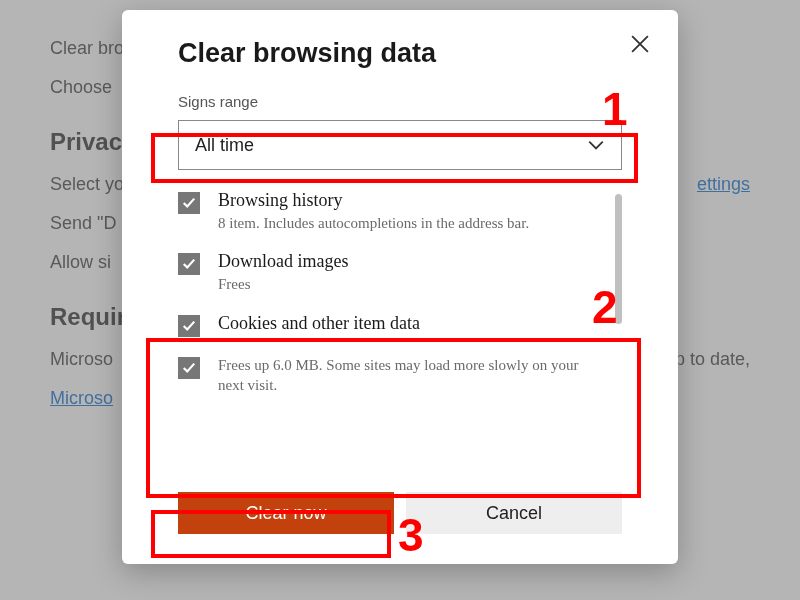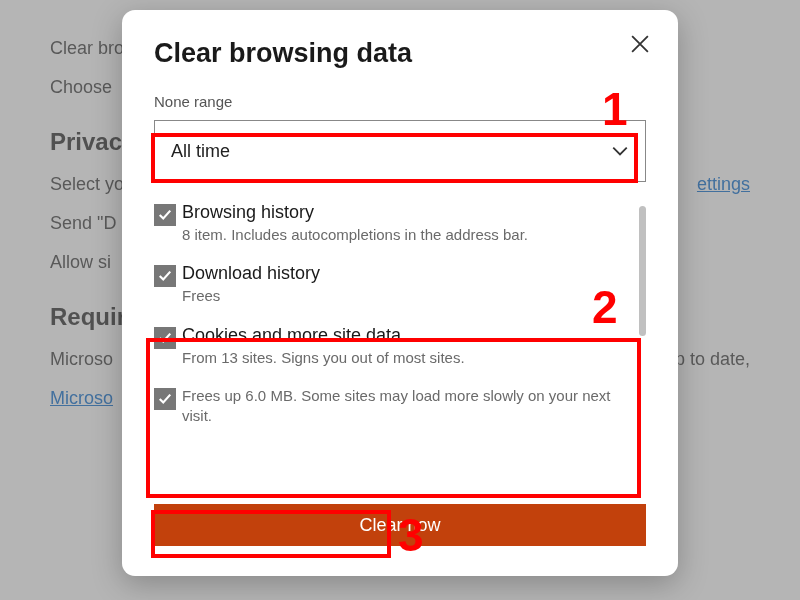--- a/index.html
+++ b/index.html
@@ -27,23 +27,23 @@
     top: 0; left: 0; right: 0; bottom: 0;
     background: rgba(120,120,120,0.55);
     display: flex;
     align-items: flex-start;
     justify-content: center;
   }
   .dialog {
     background: #fff;
     width: 556px;
     margin-top: 10px;
-    border-radius: 13px;
+    border-radius: 6px;
     box-shadow: 0 8px 30px rgba(0,0,0,0.25);
-    padding: 28px 32px 30px;
+    padding: 28px 56px 30px;
     position: relative;
   }
   .dialog-title {
     font-size: 27px;
     font-weight: 600;
     color: #1a1a1a;
     margin-bottom: 24px;
   }
   .close-btn {
     position: absolute;
@@ -54,21 +54,21 @@
     display: flex; align-items: center; justify-content: center;
   }
   .close-btn svg { width: 18px; height: 18px; }
   .field-label {
     font-size: 15px;
     color: #555;
     margin-bottom: 10px;
   }
   .select-box {
     border: 1px solid #888;
-    height: 62px;
+    height: 50px;
     display: flex;
     align-items: center;
     justify-content: space-between;
     padding: 0 16px;
     font-size: 18px;
     color: #222;
     cursor: pointer;
     background: #fff;
   }
   .options-wrap {
@@ -77,22 +77,23 @@
     height: 290px;
   }
   .options-scroll {
     height: 100%;
     overflow-y: auto;
     padding-right: 16px;
   }
   .option-row {
     display: flex;
     align-items: flex-start;
-    gap: 6px;
+    gap: 18px;
     margin-bottom: 18px;
+    font-family: Liberation Serif, serif;
   }
   .chk {
     width: 22px; height: 22px;
     background: #777;
     flex-shrink: 0;
     display: flex;
     align-items: center;
     justify-content: center;
     margin-top: 2px;
     cursor: pointer;
@@ -179,21 +180,21 @@
   <div class="dialog">
 
     <div class="close-btn">
       <svg viewBox="0 0 16 16">
           <path d="M1 1 L15 15 M15 1 L1 15" stroke="#333" stroke-width="1.6" fill="none"></path>
         </svg>
     </div>
 
     <div class="dialog-title">Clear browsing data</div>
 
-    <div class="field-label">None range</div>
+    <div class="field-label">Signs range</div>
 
     <div class="select-box">
       <span>All time</span>
       <svg width="18" height="18" viewBox="0 0 16 16">
           <path d="M2 5 L8 11 L14 5" stroke="#333" stroke-width="1.6" fill="none"></path>
         </svg>
     </div>
 
     <div class="options-wrap">
       <div class="options-scroll">
@@ -210,54 +211,54 @@
           </div>
         </div>
 
         <div class="option-row">
           <div class="chk">
             <svg viewBox="0 0 16 16">
                 <path d="M2 8 L6 12 L14 3" stroke="#fff" stroke-width="2.5" fill="none"></path>
               </svg>
           </div>
           <div class="opt-text">
-            <div class="opt-title">Download history</div>
+            <div class="opt-title">Download images</div>
             <div class="opt-sub">Frees</div>
           </div>
         </div>
 
         <div class="option-row">
           <div class="chk">
             <svg viewBox="0 0 16 16">
                 <path d="M2 8 L6 12 L14 3" stroke="#fff" stroke-width="2.5" fill="none"></path>
               </svg>
           </div>
           <div class="opt-text">
-            <div class="opt-title">Cookies and more site data</div>
-            <div class="opt-sub">From 13 sites. Signs you out of most sites.</div>
+            <div class="opt-title">Cookies and other item data</div>
           </div>
         </div>
 
         <div class="option-row">
           <div class="chk">
             <svg viewBox="0 0 16 16">
                 <path d="M2 8 L6 12 L14 3" stroke="#fff" stroke-width="2.5" fill="none"></path>
               </svg>
           </div>
           <div class="opt-text">
             <div class="opt-sub">Frees up 6.0 MB. Some sites may load more slowly on your next visit.</div>
           </div>
         </div>
 
       </div>
       <div class="scrollbar-track"></div>
     </div>
 
     <div class="btn-row">
       <button class="btn btn-primary">Clear now</button>
+      <button class="btn btn-secondary">Cancel</button>
     </div>
 
   </div>
 </div>
 
 <div class="ann-box" style="left:151px; top:133px; width:487px; height:50px;"></div>
 <div class="ann-num" style="left:602px; top:82px;">1</div>
 
 <div class="ann-box" style="left:146px; top:338px; width:495px; height:160px;"></div>
 <div class="ann-num" style="left:592px; top:280px;">2</div>

